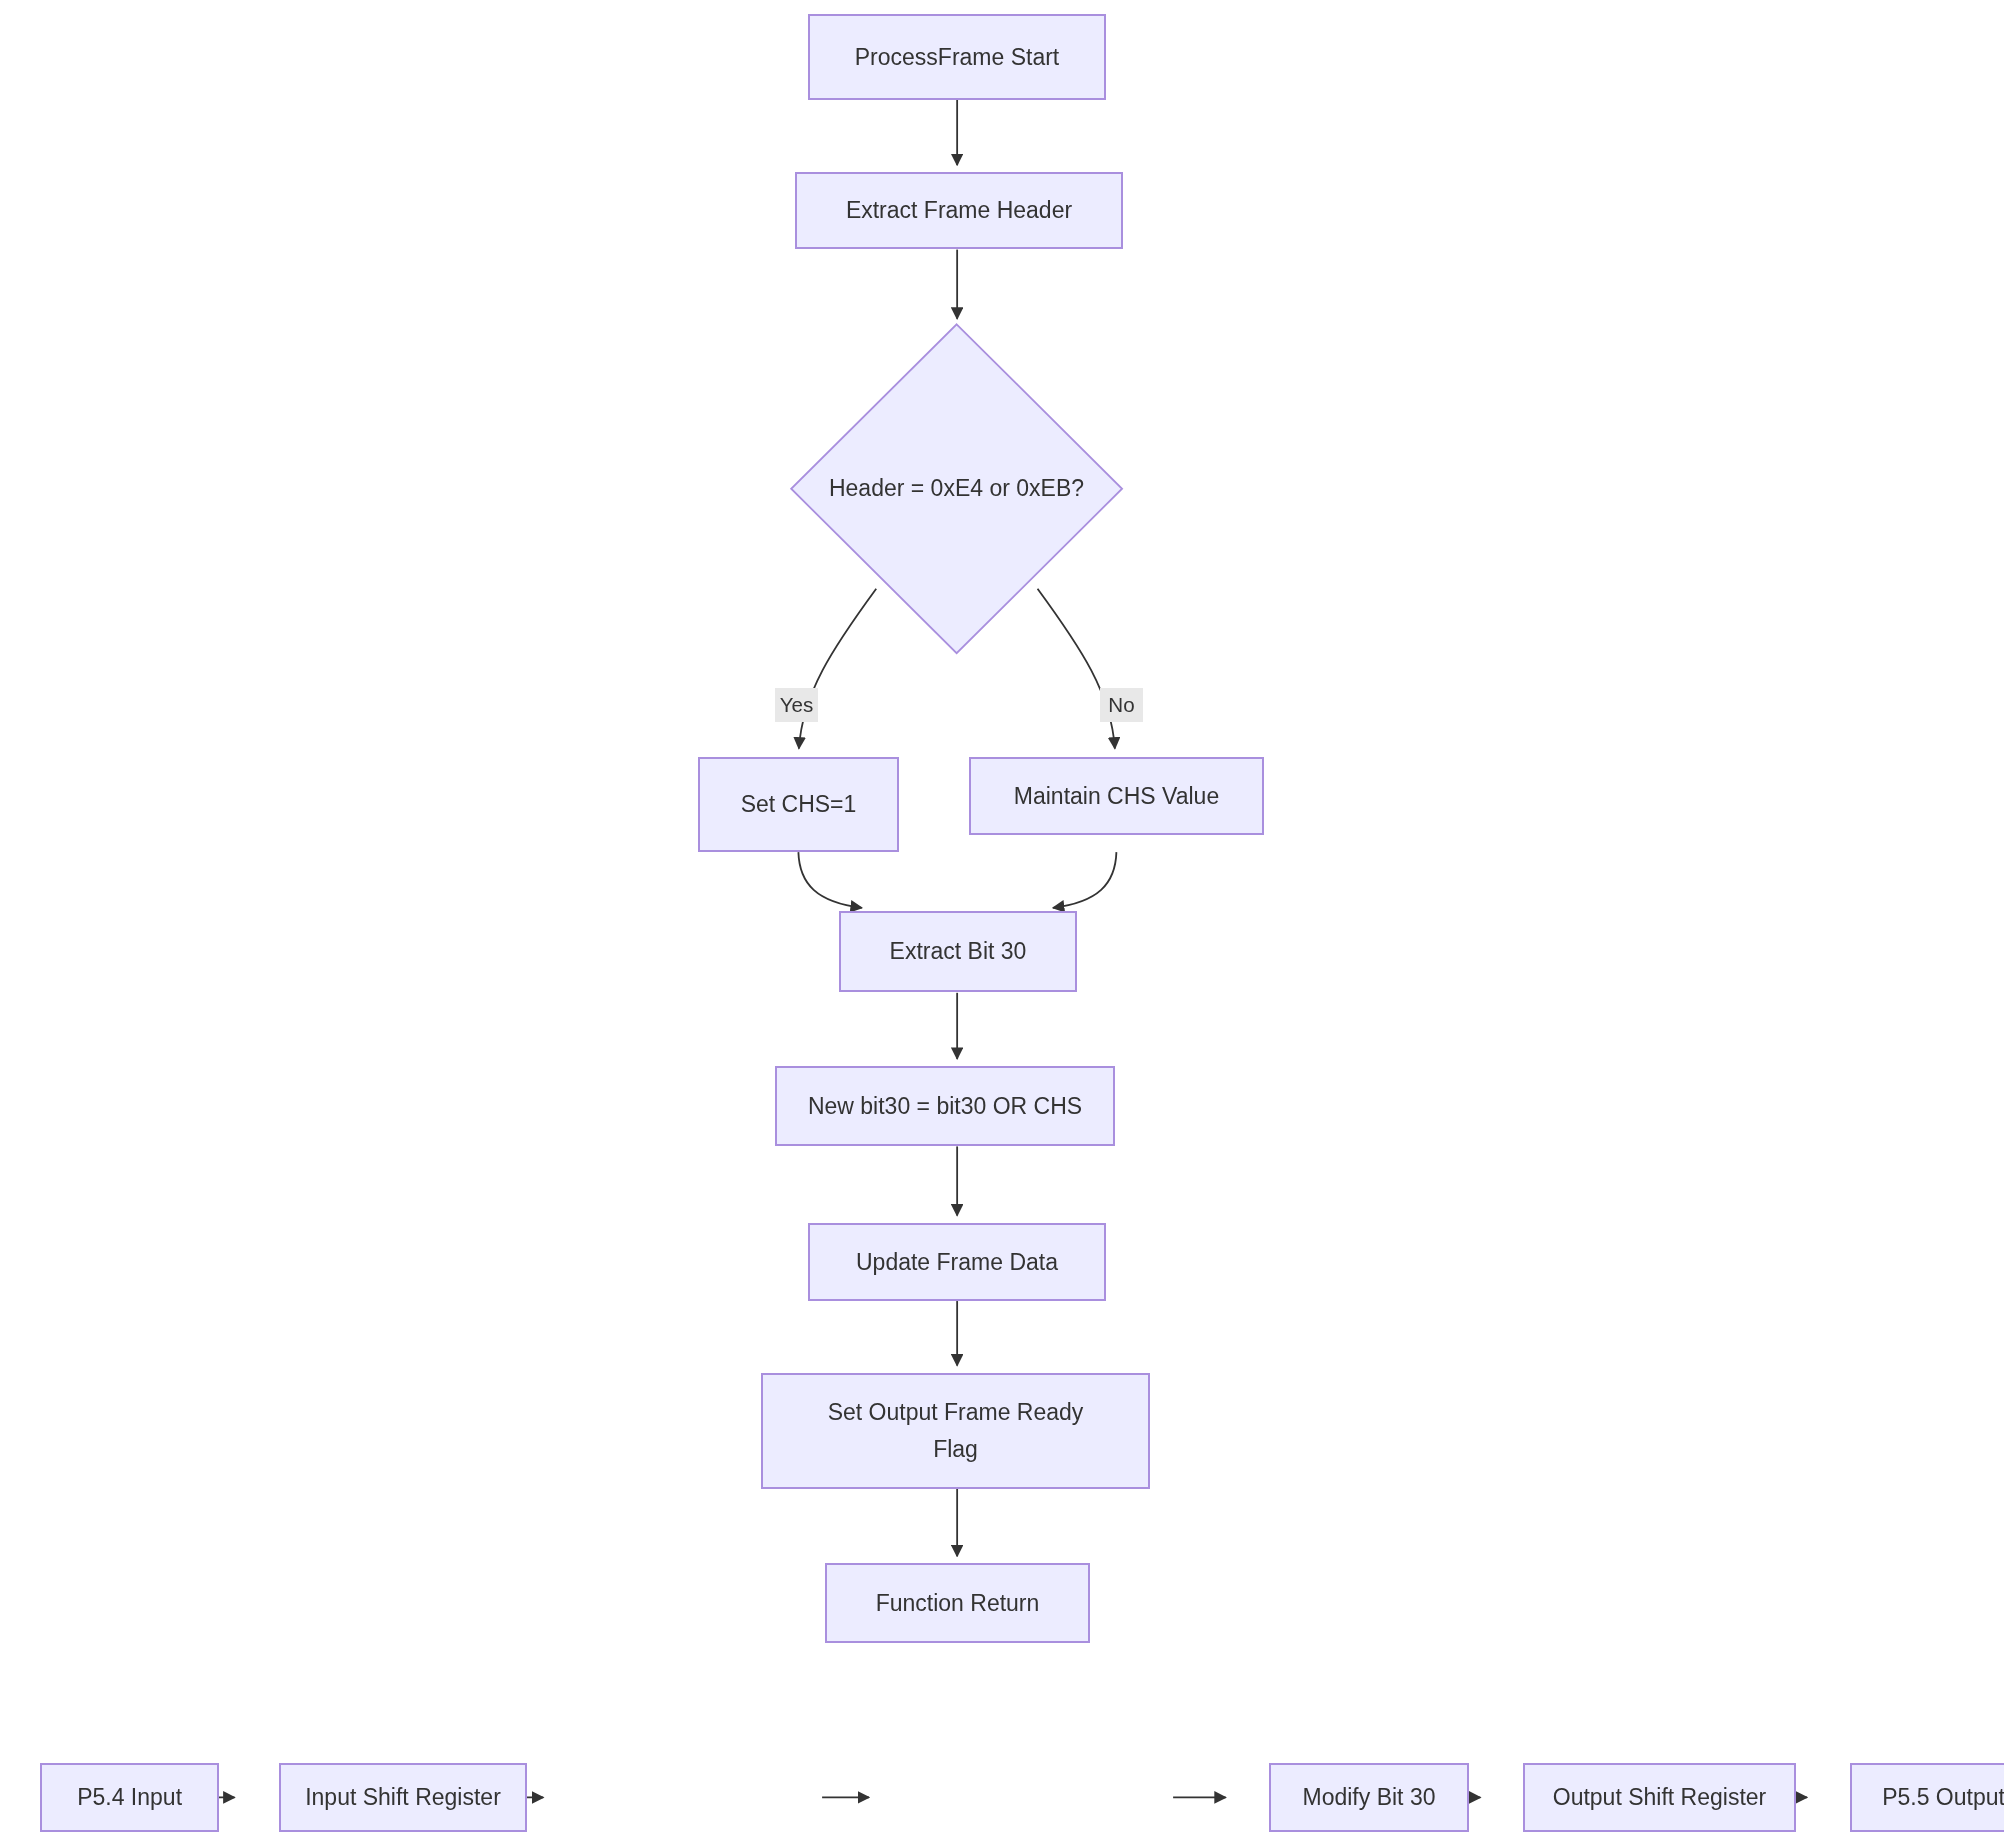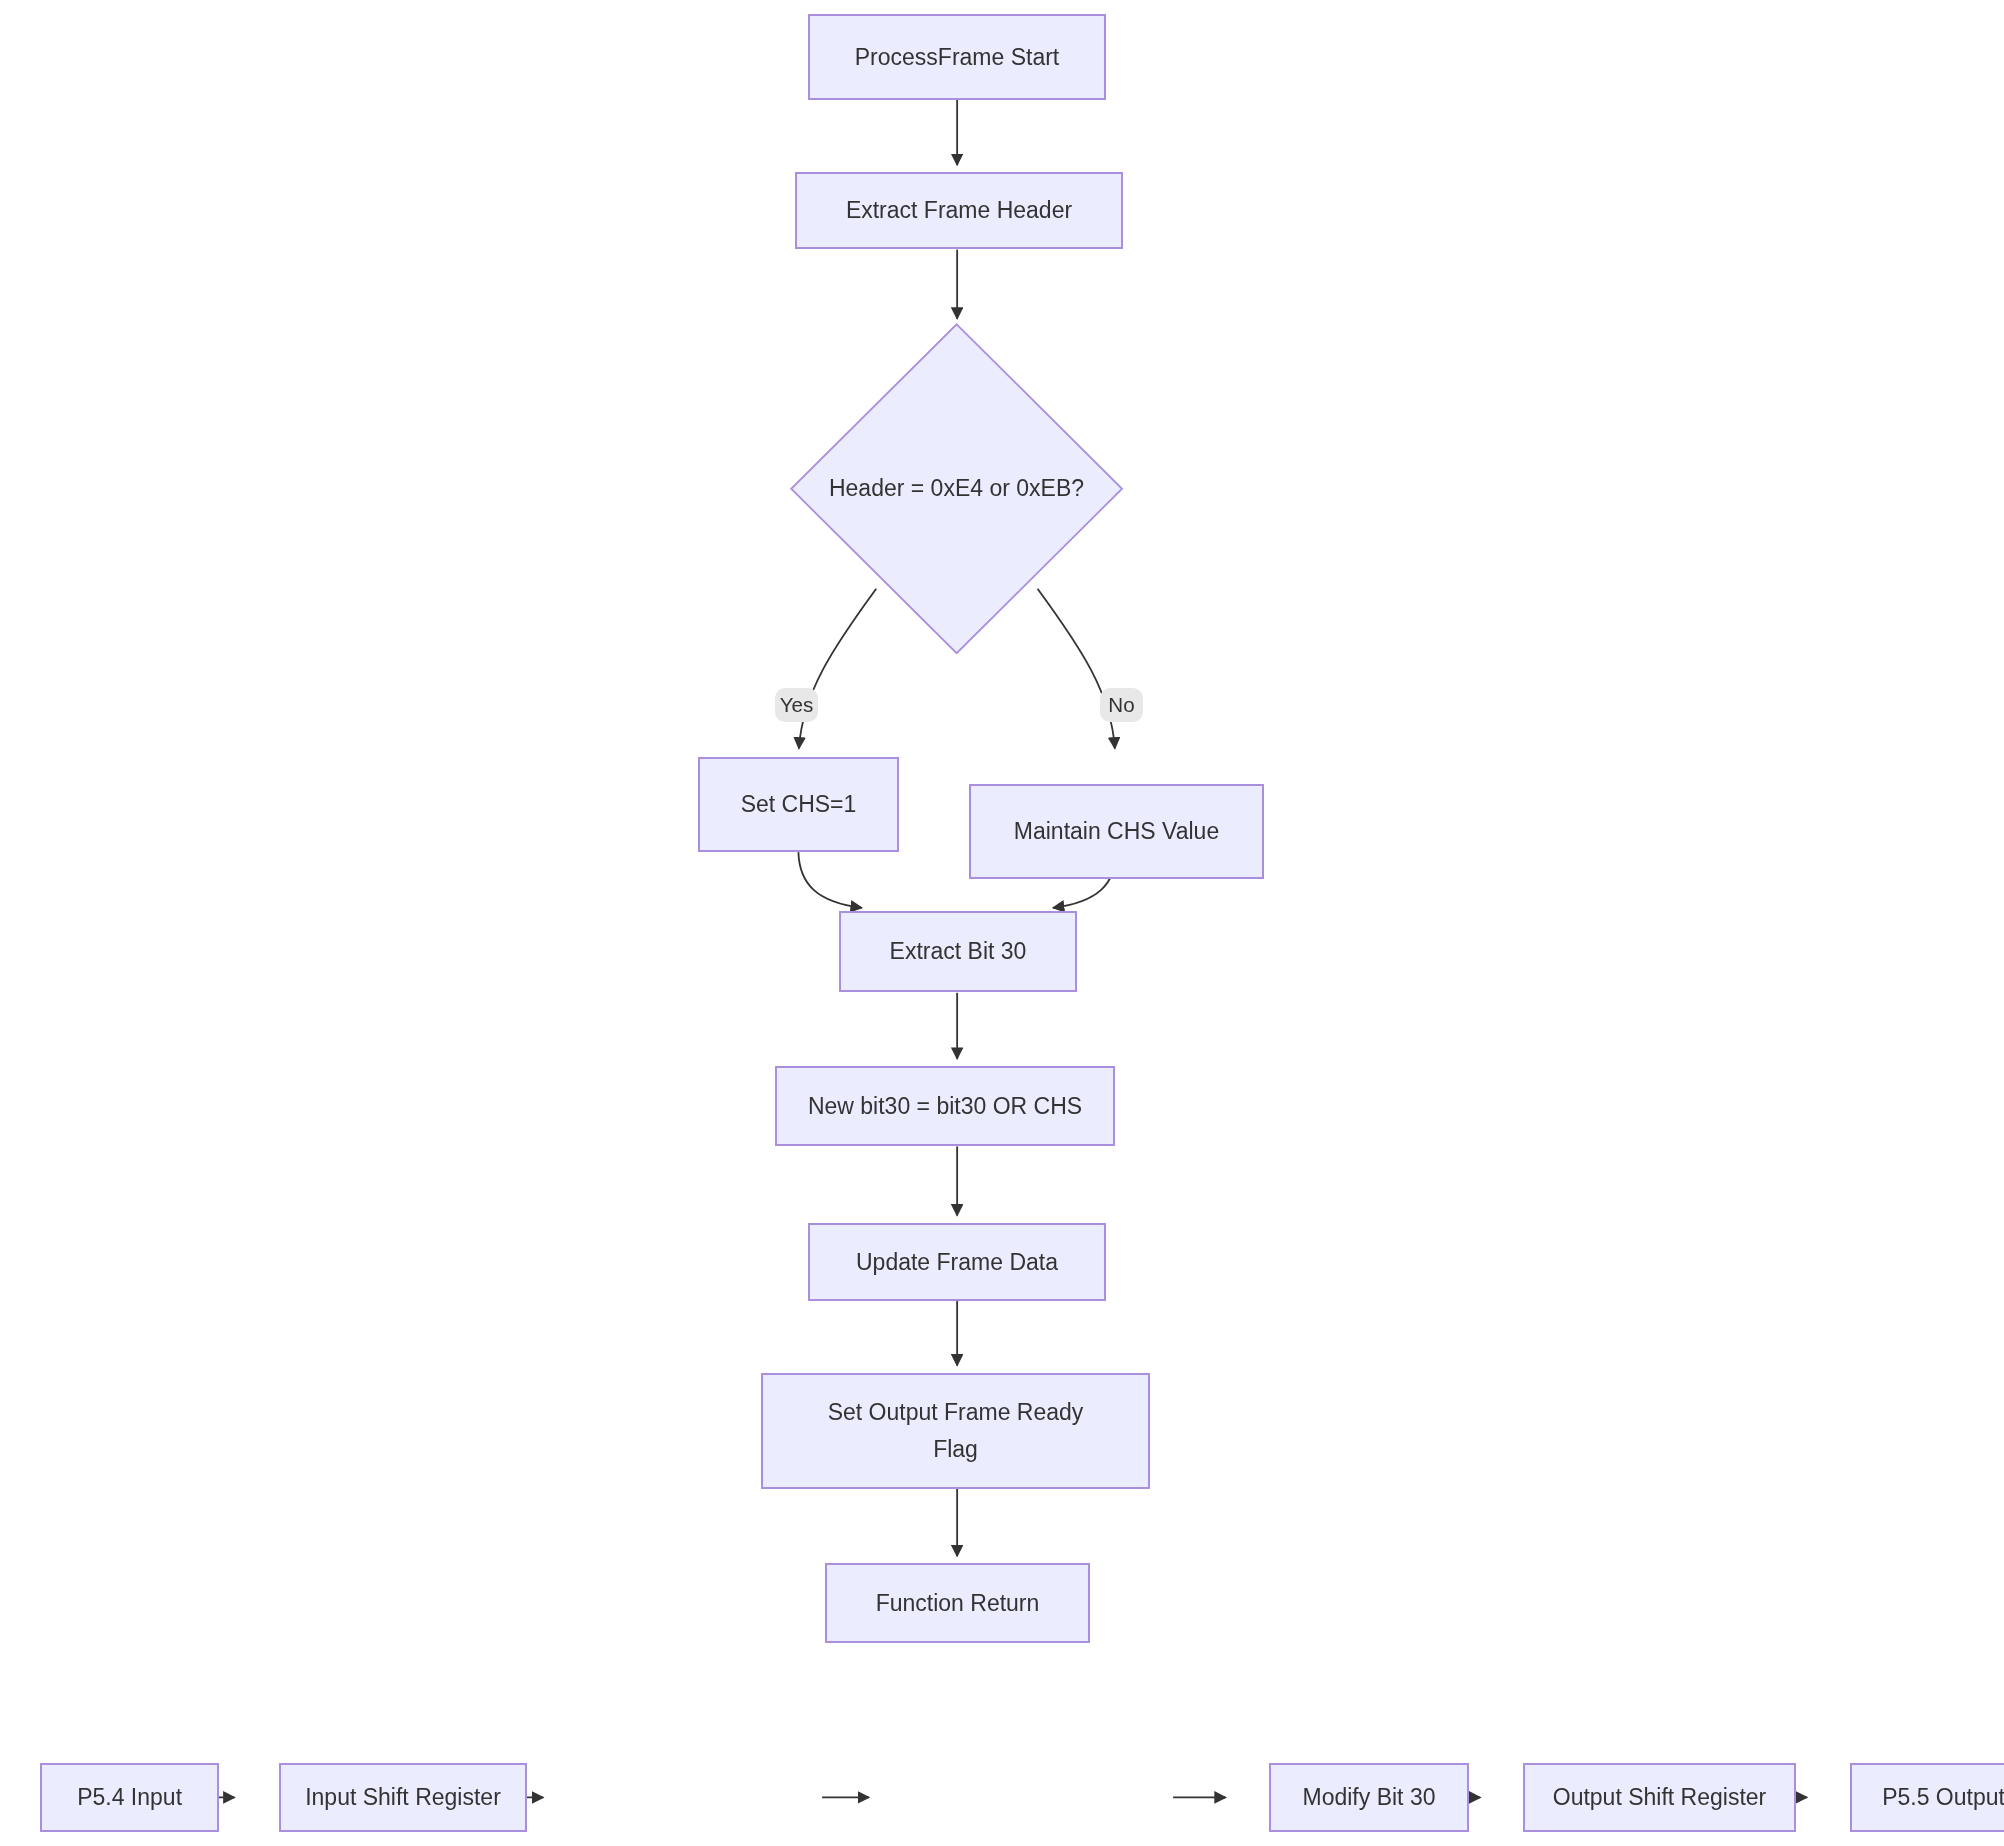--- a/index.html
+++ b/index.html
@@ -22,21 +22,20 @@
     line-height:1.6;
   }
   .pipe{font-size:23px;margin-left:36px;}
   .edge-label{
     position:absolute;
     background:#e8e8e8;
     color:#333333;
     font-size:20.6px;
     display:flex;align-items:center;justify-content:center;
     text-align:center;
-    border-radius:10px;
   }
   .diamond-label{
     position:absolute;
     display:flex;align-items:center;justify-content:center;
     text-align:center;
     color:#333333;font-size:23px;
   }
   .wrap-narrow span{display:inline-block;max-width:289px;}
   svg#edges{position:absolute;left:0;top:0;}
   .edge{fill:none;stroke:#333333;stroke-width:3.5px;}
@@ -90,21 +89,21 @@
     <span>Yes</span>
   </div>
   <div class="edge-label" style="left:1100px;top:688px;width:43px;height:34px">
     <span>No</span>
   </div>
 
   <div class="node" style="left:698px;top:757px;width:201px;height:95px">
     <span>Set CHS=1</span>
   </div>
 
-  <div class="node" style="left:969px;top:784px;width:295px;height:95px">
+  <div class="node" style="left:969px;top:757px;width:295px;height:78px">
     <span>Maintain CHS Value</span>
   </div>
 
   <div class="node" style="left:839px;top:911px;width:238px;height:81px">
     <span>Extract Bit 30</span>
   </div>
 
   <div class="node" style="left:775px;top:1066px;width:340px;height:80px">
     <span>New bit30 = bit30 OR CHS</span>
   </div>

